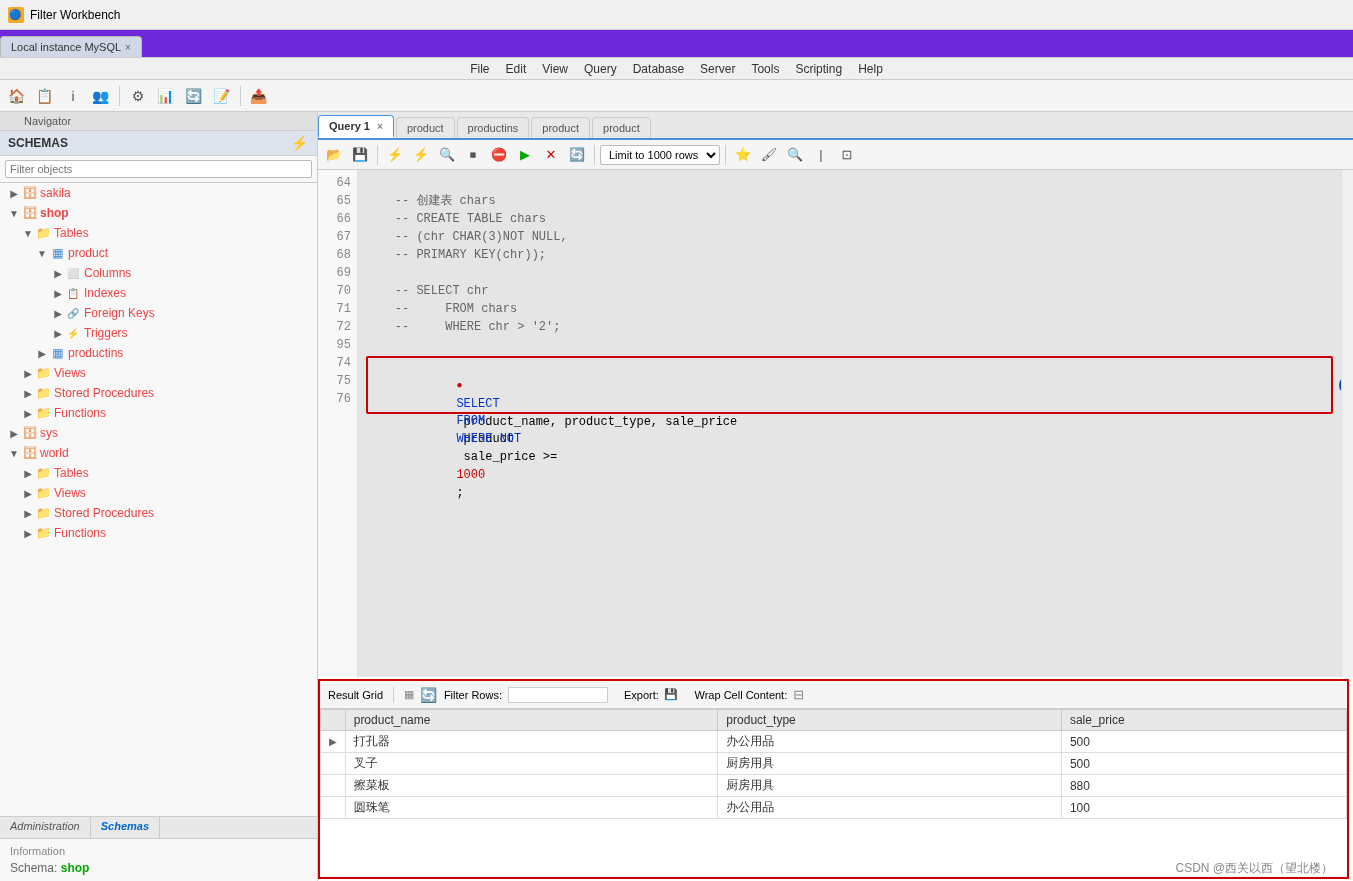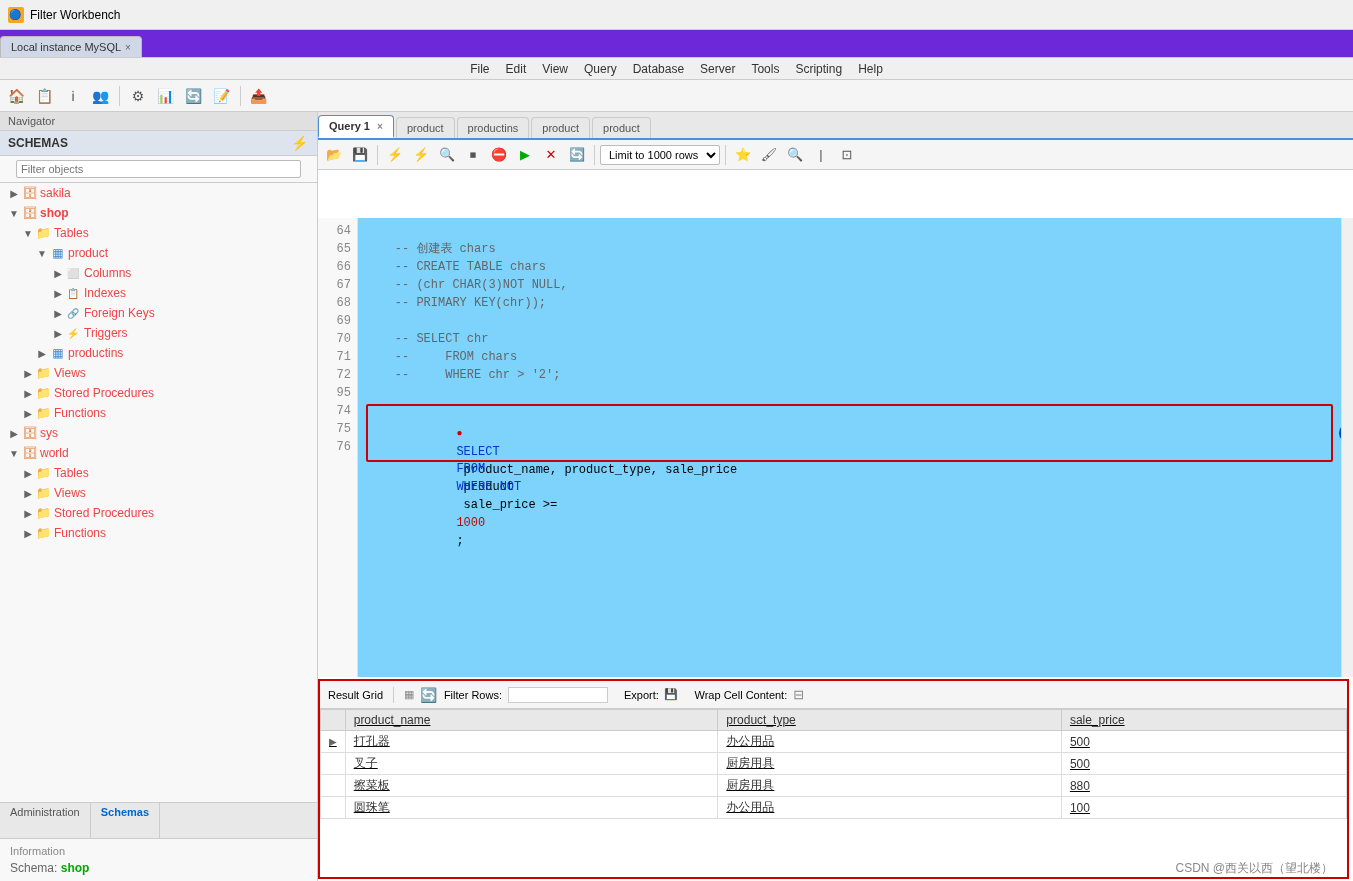--- a/index.html
+++ b/index.html
@@ -93,36 +93,36 @@
     .left-panel {
       width: 318px;
       min-width: 318px;
       border-right: 1px solid #ccc;
       background: #f8f8f8;
       display: flex;
       flex-direction: column;
     }
     .navigator-header {
       background: #e0e0e0;
-      padding: 3px 8px;
+      padding: 3px 24px;
       font-size: 11px;
       color: #555;
       border-bottom: 1px solid #ccc;
     }
     .schemas-header {
       background: #dde4ed;
       padding: 4px 8px;
       font-size: 12px;
       font-weight: bold;
       color: #333;
       display: flex; align-items: center; justify-content: space-between;
       border-bottom: 1px solid #ccc;
     }
     .filter-box {
-      padding: 4px 16px;
+      padding: 4px 5px;
       border-bottom: 1px solid #ccc;
       text-decoration: underline;
     }
     .filter-input {
       width: 100%;
       border: 1px solid #bbb;
       border-radius: 2px;
       padding: 2px 4px;
       font-size: 11px;
       background: white;
@@ -214,25 +214,24 @@
       background: white;
       padding: 2px 4px;
       font-size: 11px;
       cursor: pointer;
       border-radius: 2px;
     }
 
     
     .sql-editor {
       flex: 1;
-      background: #7dd3fc;
+      background: #e5e5e5;
       display: flex;
       overflow: hidden;
       position: relative;
-      margin-top: 48px;
     }
     .line-numbers {
       background: #f8f8f8;
       border-right: 1px solid #e0e0e0;
       padding: 4px 0;
       min-width: 40px;
       text-align: right;
       color: #888;
       font-family: 'Courier New', monospace;
       font-size: 12px;
@@ -273,21 +272,20 @@
       height: 28px;
       display: flex;
       align-items: center;
       padding: 0 8px;
       gap: 6px;
       font-size: 11px;
     }
     .result-grid-table {
       flex: 1;
       overflow-y: auto;
-      text-decoration: underline;
     }
     .result-grid-table table {
       width: 100%;
       border-collapse: collapse;
       font-size: 12px;
     }
     .result-grid-table th {
       background: #e8e8e8;
       border: 1px solid #ccc;
       padding: 3px 8px;
@@ -297,23 +295,24 @@
     }
     .result-grid-table td {
       border: 1px solid #ddd;
       padding: 2px 8px;
       color: #333;
     }
 
     
     .bottom-panel {
       display: flex;
-      height: 36px;
+      height: 22px;
       background: #e8e8e8;
       border-top: 1px solid #ccc;
+      font-style: italic;
     }
     .bottom-tab {
       padding: 3px 10px;
       font-size: 11px;
       cursor: pointer;
       color: #555;
       border-right: 1px solid #ccc;
     }
     .bottom-tab.active { color: #0066cc; font-weight: bold; }
 

